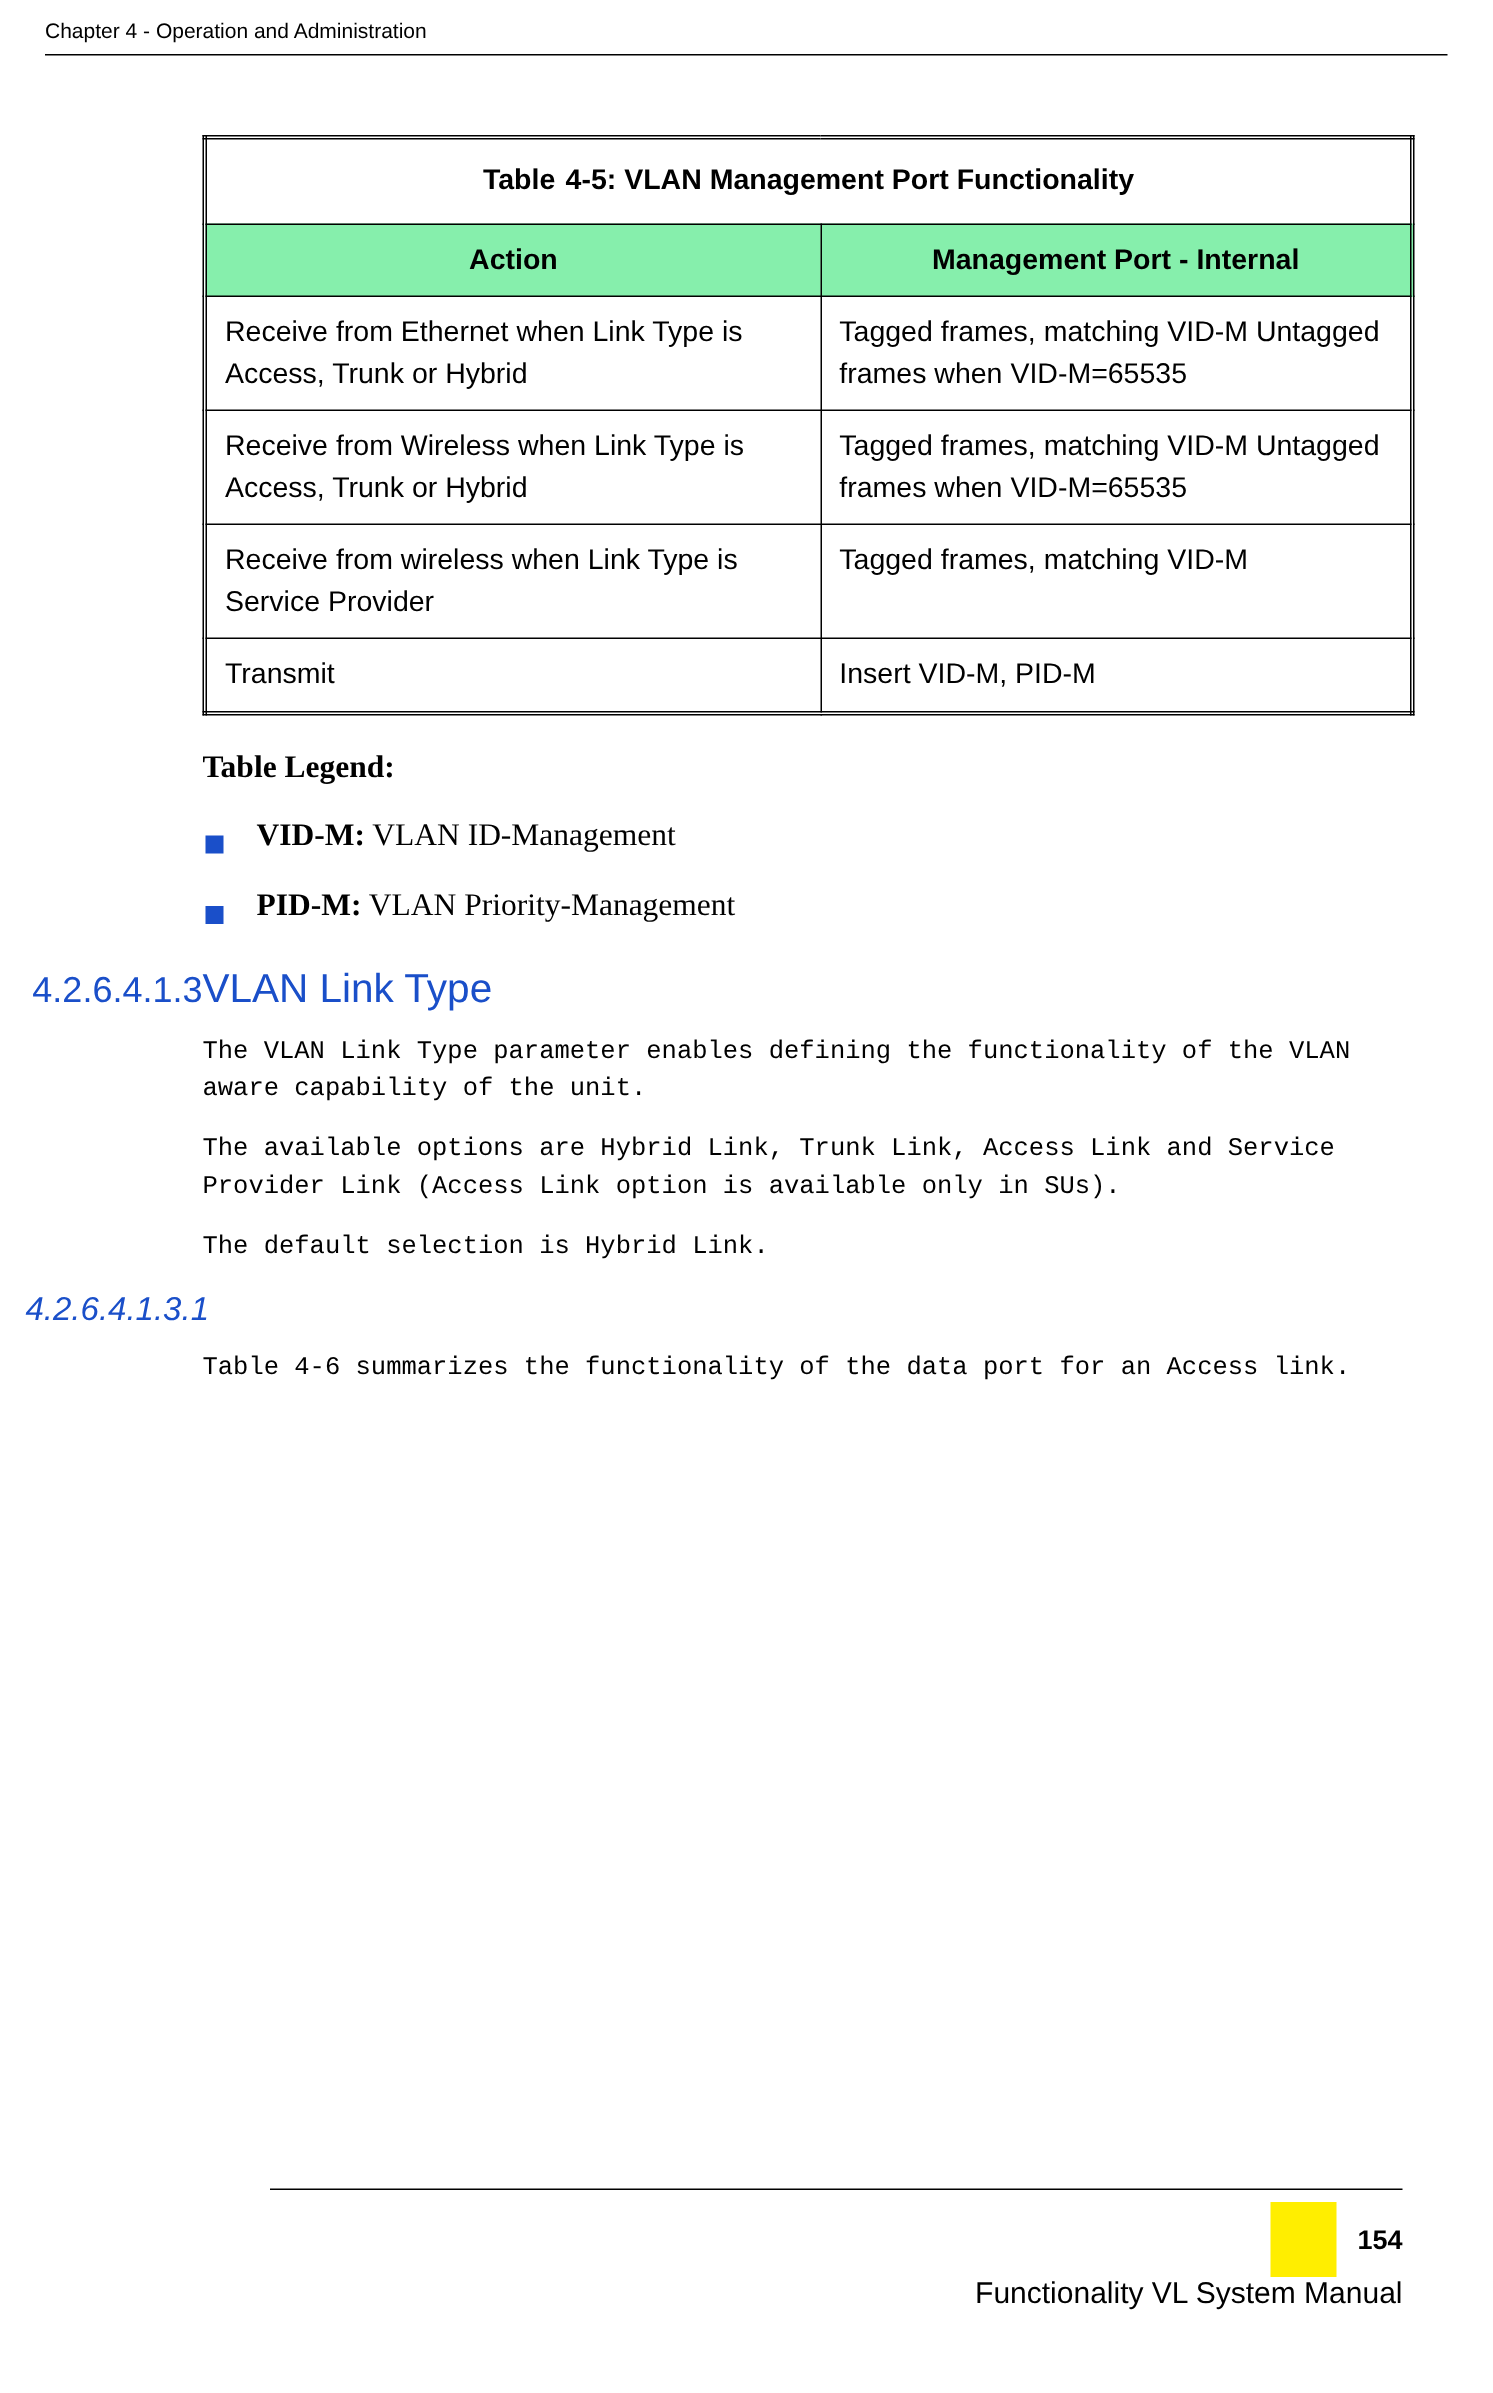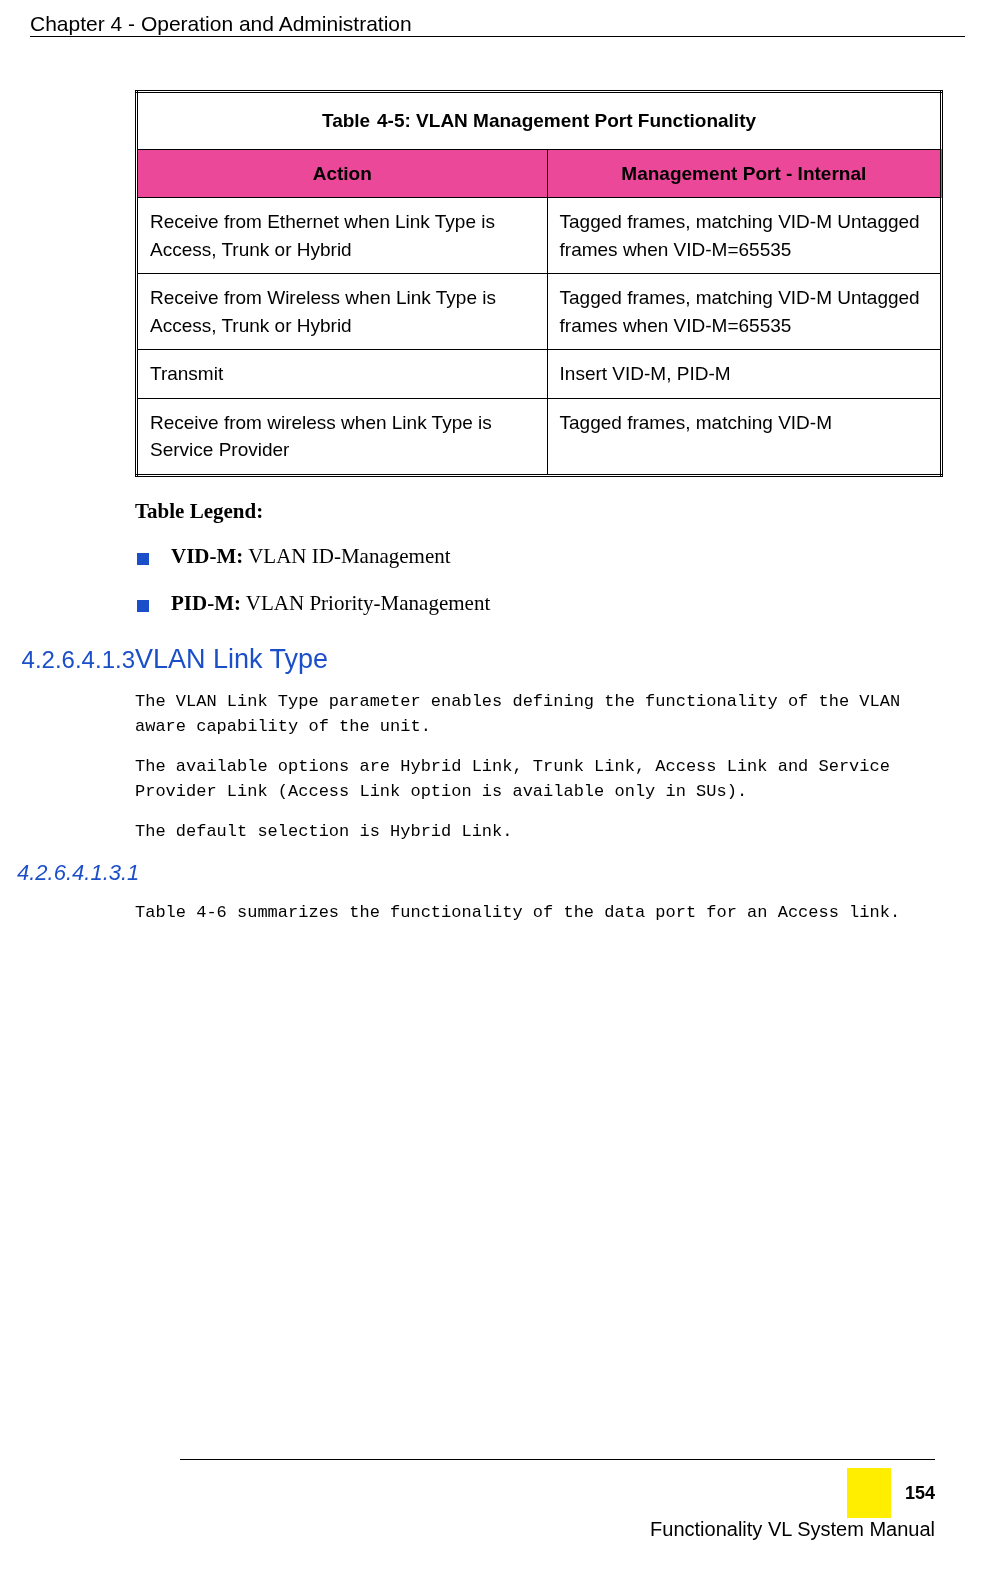--- a/index.html
+++ b/index.html
@@ -11,21 +11,21 @@
     font-size: 19px;
     color: #000;
     position: relative;
     background: #fff;
   }
   .header {
     position: absolute;
     top: 12px;
     left: 30px;
     right: 30px;
-    font-size: 21px;
+    font-size: 14px;
   }
   .header-rule {
     position: absolute;
     top: 36px;
     left: 30px;
     right: 30px;
     border-top: 1.5px solid #000;
   }
   .content {
     position: absolute;
@@ -47,36 +47,36 @@
     line-height: 1.45;
   }
   table.vlan { border: 3px double #000; }
   table.vlan .title-row td {
     text-align: center;
     font-weight: bold;
     background: #fff;
     padding: 14px 8px;
   }
   table.vlan th {
-    background: #ec4899;
+    background: #86efac;
     text-align: center;
     font-weight: bold;
   }
   col.c1 { width: 51%; }
   col.c2 { width: 49%; }
 
   .legend-title {
     font-family: "Bookman Old Style", Georgia, "Times New Roman", serif;
     font-weight: bold;
     font-size: 21px;
     margin: 22px 0 18px 0;
   }
   .bullet-row {
     display: flex;
-    align-items: center;
+    align-items: flex-end;
     margin: 20px 0 22px 0;
   }
   .bullet-box {
     width: 12px;
     height: 12px;
     background: #1a4fc9;
     flex: 0 0 12px;
     margin-top: 5px;
     margin-right: 22px;
     margin-left: 2px;
@@ -195,26 +195,26 @@
     </tr>
     <tr>
       <td>Receive from Ethernet when Link Type is Access, Trunk or Hybrid</td>
       <td>Tagged frames, matching VID-M Untagged frames when VID-M=65535</td>
     </tr>
     <tr>
       <td>Receive from Wireless when Link Type is Access, Trunk or Hybrid</td>
       <td>Tagged frames, matching VID-M Untagged frames when VID-M=65535</td>
     </tr>
     <tr>
+      <td>Receive from wireless when Link Type is Service Provider</td>
+      <td>Tagged frames, matching VID-M</td>
+    </tr>
+    <tr>
       <td>Transmit</td>
       <td>Insert VID-M, PID-M</td>
-    </tr>
-    <tr>
-      <td>Receive from wireless when Link Type is Service Provider</td>
-      <td>Tagged frames, matching VID-M</td>
     </tr>
   </tbody>
     </table>
 
   <div class="legend-title">Table Legend:</div>
 
   <div class="bullet-row">
     <div class="bullet-box"></div>
     <div class="bullet-text">
       <b>VID-M:</b><span> VLAN ID-Management</span>

